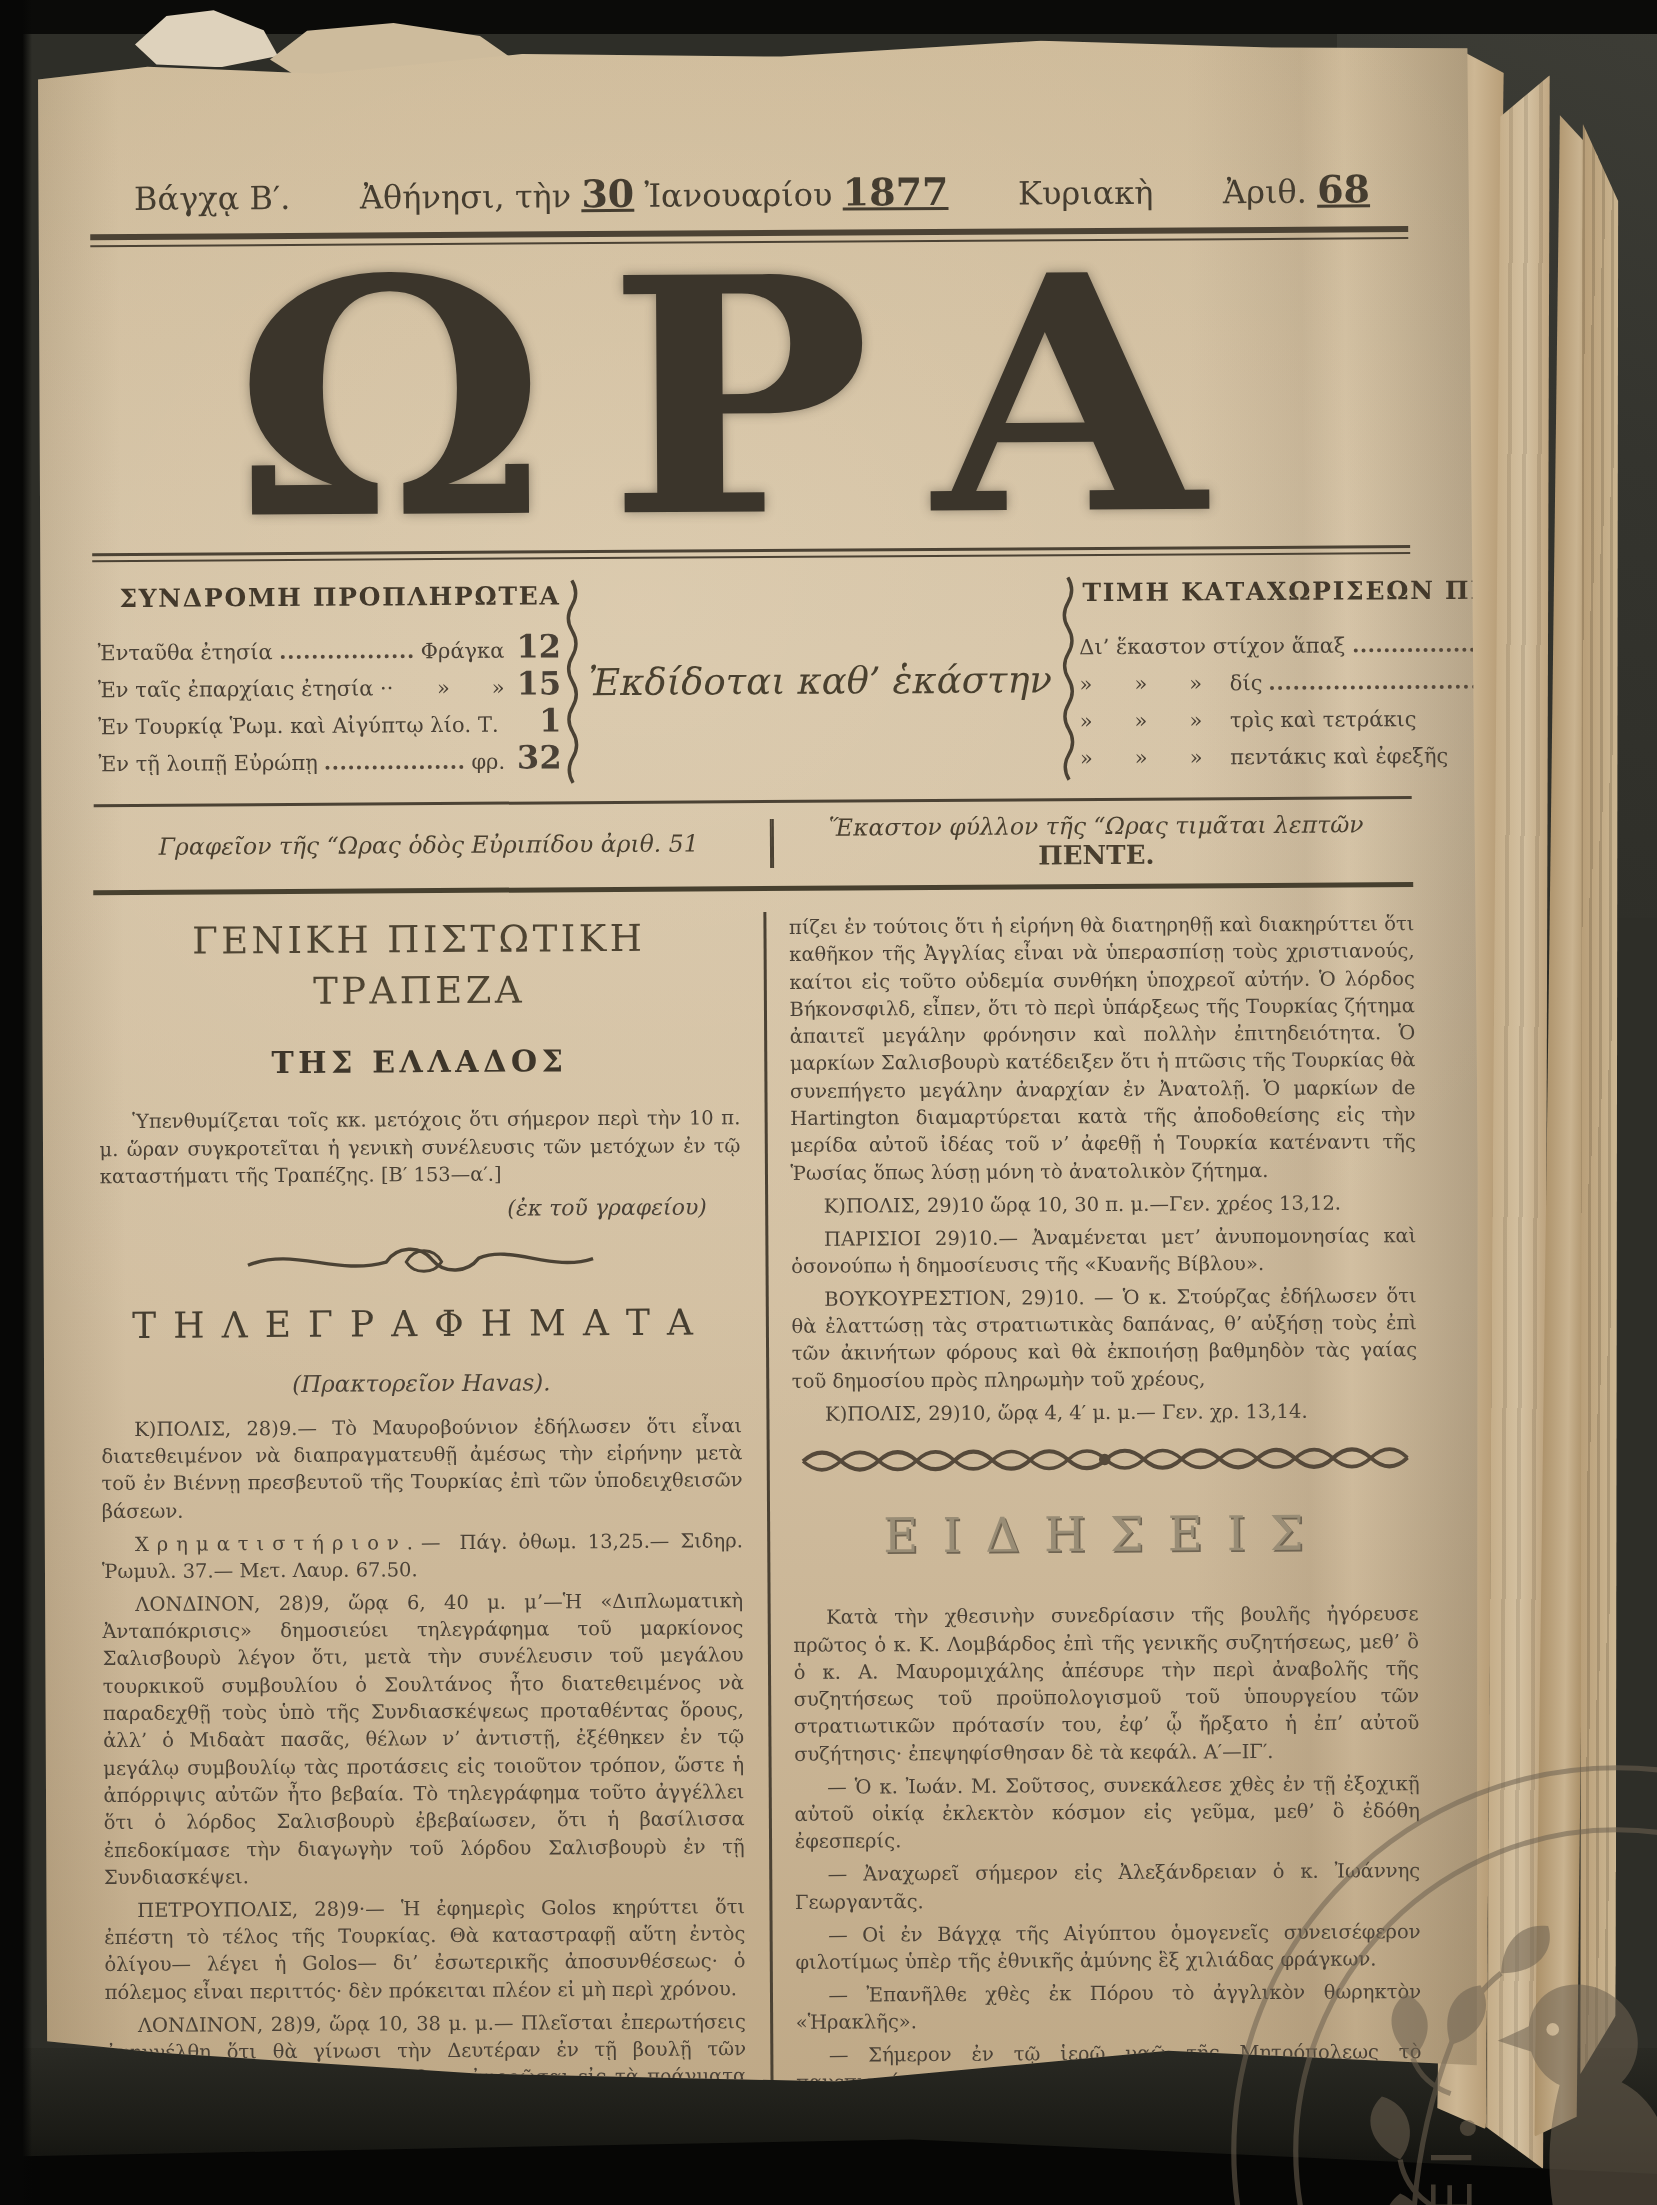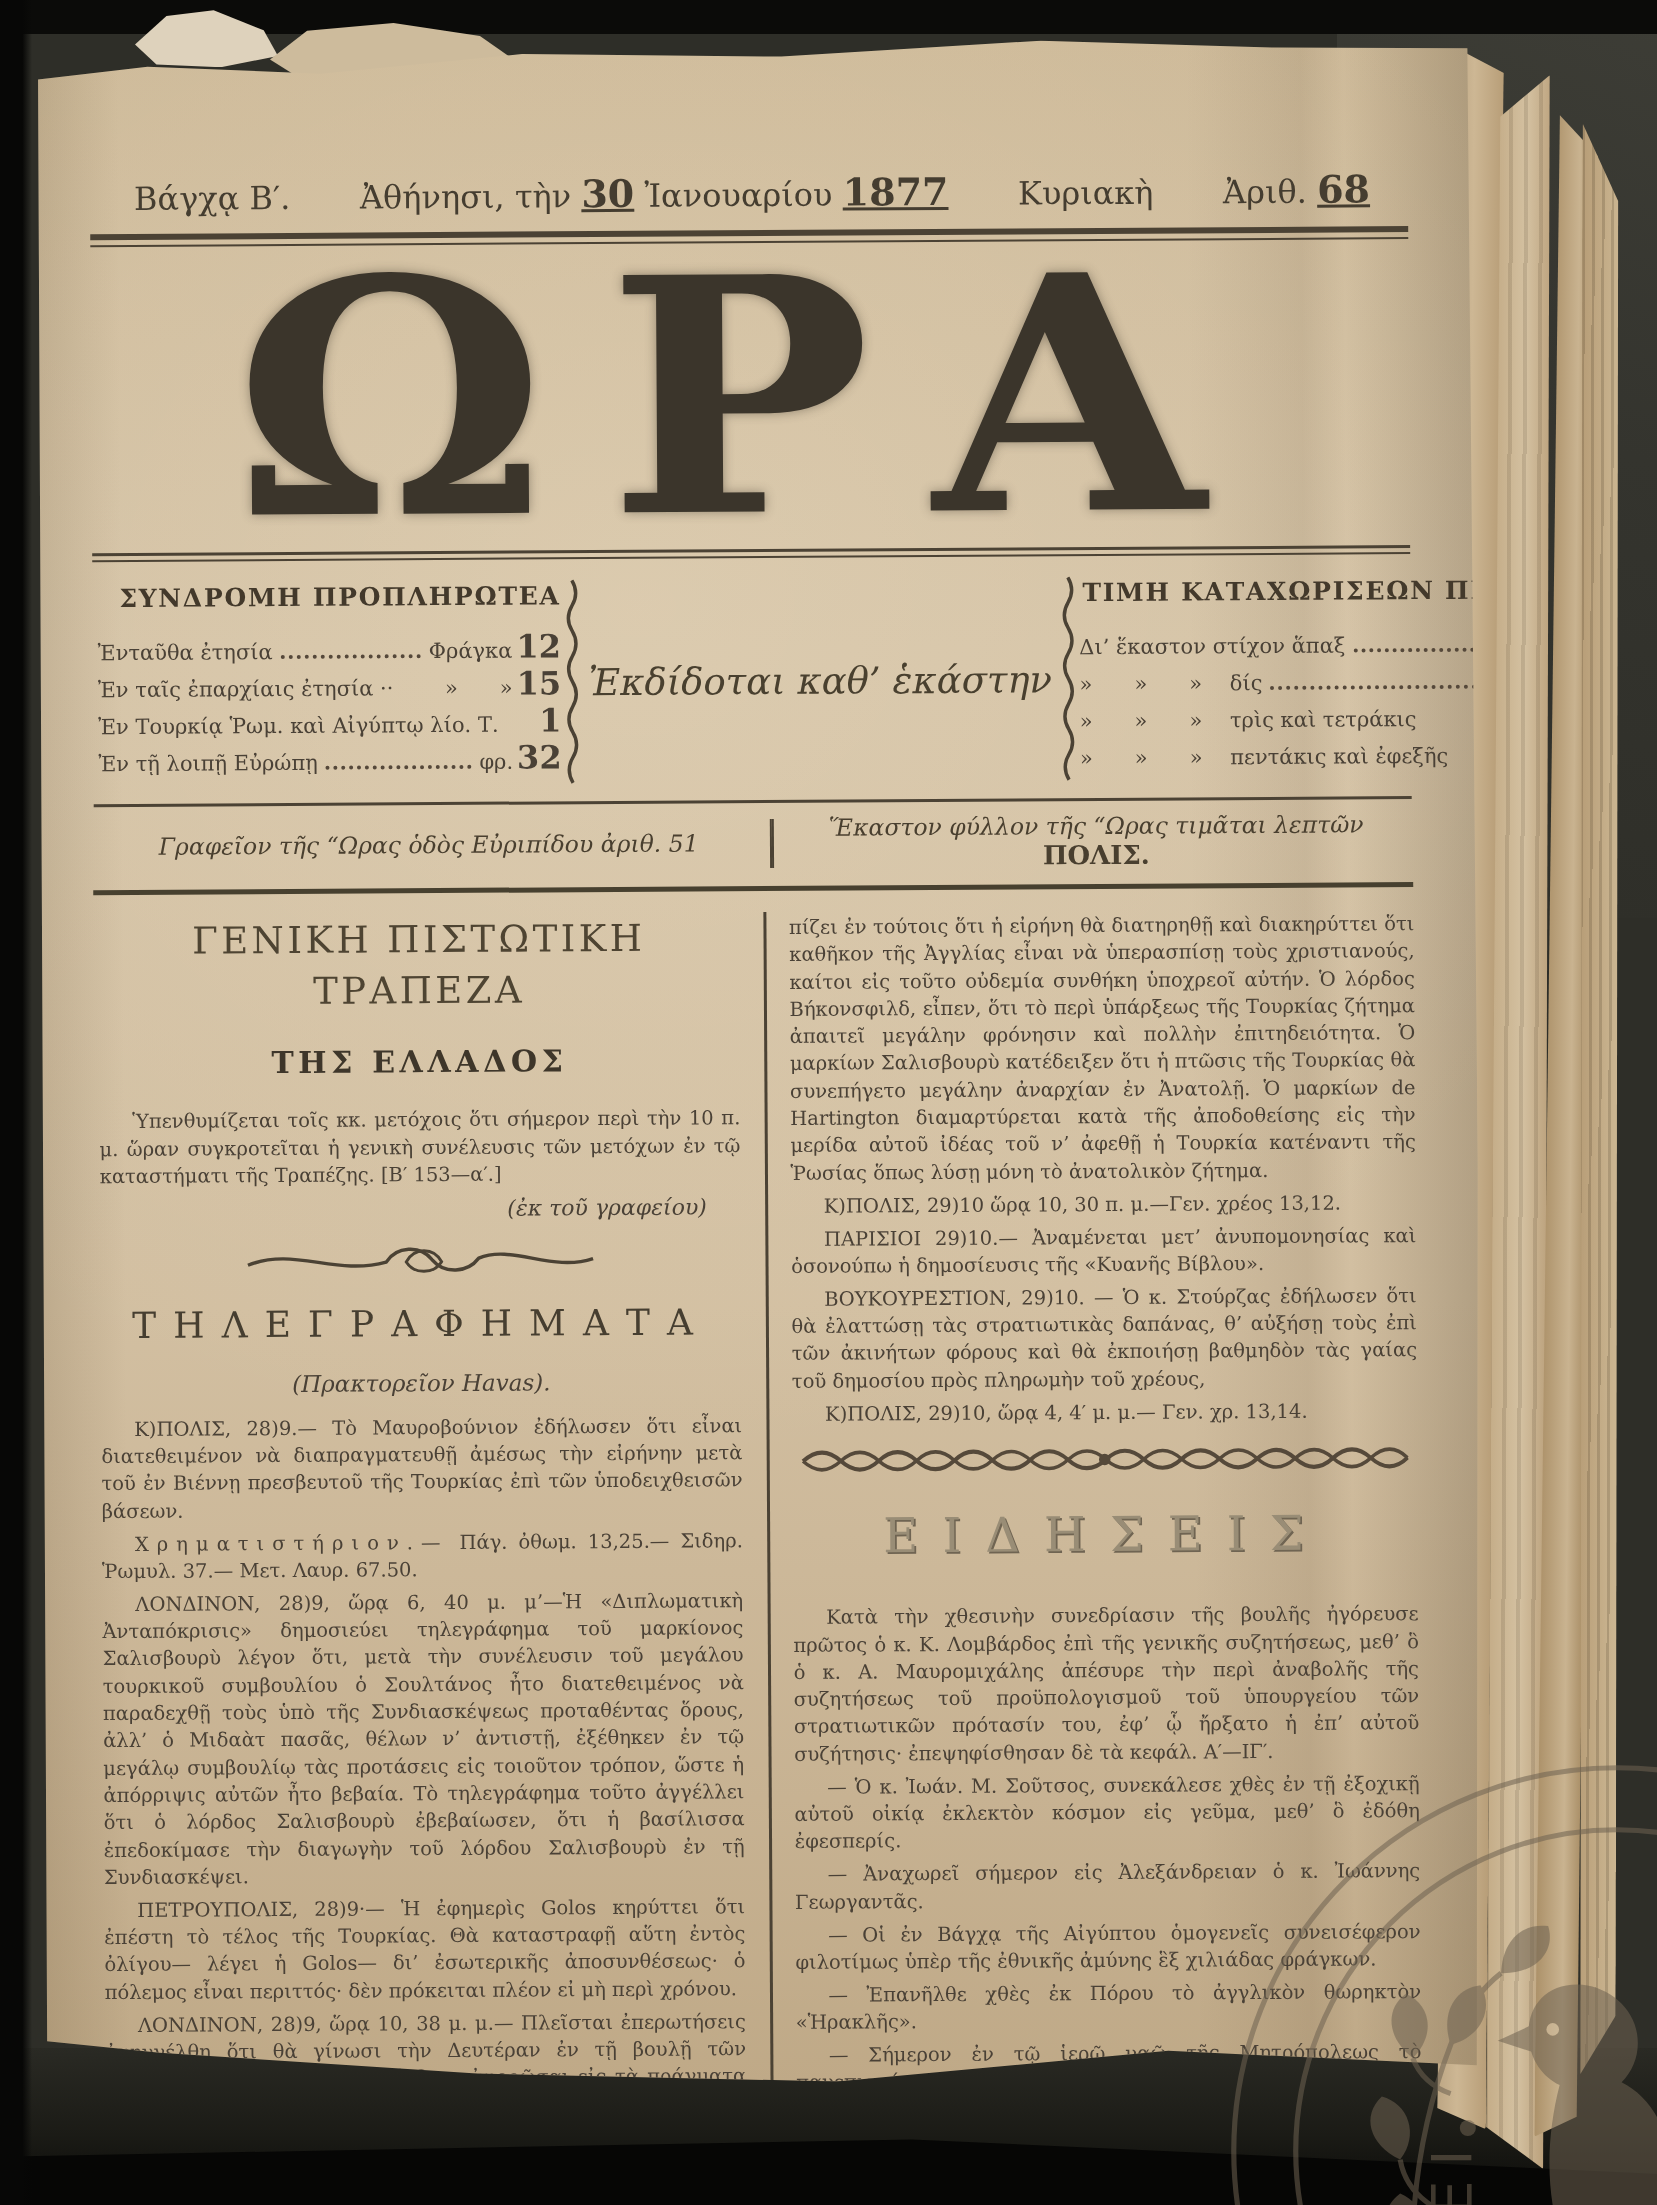--- a/index.html
+++ b/index.html
@@ -77,21 +77,21 @@
   
   .info-row{display:flex;align-items:stretch;padding:19.5px 4.6px 15px 6.9px;}
   .info-col{width:505px;}
   .info-col.right{width:539px;}
   .info-title{font-weight:bold;font-size:25px;letter-spacing:1.7px;color:#43392b;
     margin:2.3px 0 19.5px 22px;white-space:nowrap;}
   .info-col.right .info-title{margin-left:3.4px;}
   .inforow{display:flex;align-items:baseline;font-size:21px;line-height:33px;white-space:nowrap;}
   .inforow .leader{flex:1;border-bottom:4px dotted #55483a;margin:0 8px 6.9px 8px;min-width:17px;}
   .inforow .gap{flex:1;}
-  .inforow .unit{margin-right:4px;}
+  .inforow .unit{margin-right:12px;}
   .inforow .val{font-size:32px;font-weight:bold;}
   .motto-col{flex:1;display:flex;align-items:center;justify-content:center;}
   .motto{font-size:37px;font-style:italic;color:#49402f;white-space:nowrap;padding:0 5.7px;}
   .squiggle{display:flex;align-items:center;padding:0 3.4px;}
 
   
   .office-row{display:flex;align-items:center;font-size:23.5px;color:#493f2f;
     padding:11.5px 0 13.8px 0;}
   .office-left{flex:1.06;text-align:center;font-style:italic;}
   .office-sep{width:0;border-left:2.9px solid #4b4234;border-right:2.9px solid #4b4234;
@@ -245,21 +245,21 @@
           </div>
       </div>
     </div>
 
     <div class="rule-c"></div>
 
     <div class="office-row">
       <div class="office-left">Γραφεῖον τῆς “Ωρας ὁδὸς Εὐριπίδου ἀριθ. 51</div>
       <div class="office-sep"></div>
       <div class="office-right">
-        <span>Ἕκαστον φύλλον τῆς “Ωρας τιμᾶται λεπτῶν </span><span class="b">ΠΟΛΙΣ.</span>
+        <span>Ἕκαστον φύλλον τῆς “Ωρας τιμᾶται λεπτῶν </span><span class="b">ΠΕΝΤΕ.</span>
       </div>
     </div>
 
     <div class="rule-d"></div>
 
     <div class="columns">
       <div class="col" id="col-left">
           <div class="blk h1">ΓΕΝΙΚΗ ΠΙΣΤΩΤΙΚΗ ΤΡΑΠΕΖΑ</div>
           <div class="blk h2">ΤΗΣ ΕΛΛΑΔΟΣ</div>
           <div class="blk p">Ὑπενθυμίζεται τοῖς κκ. μετόχοις ὅτι σήμερον περὶ τὴν 10 π. μ. ὥραν συγκροτεῖται ἡ γενικὴ συνέλευσις τῶν μετόχων ἐν τῷ καταστήματι τῆς Τραπέζης. [Β′ 153—α′.]</div>

